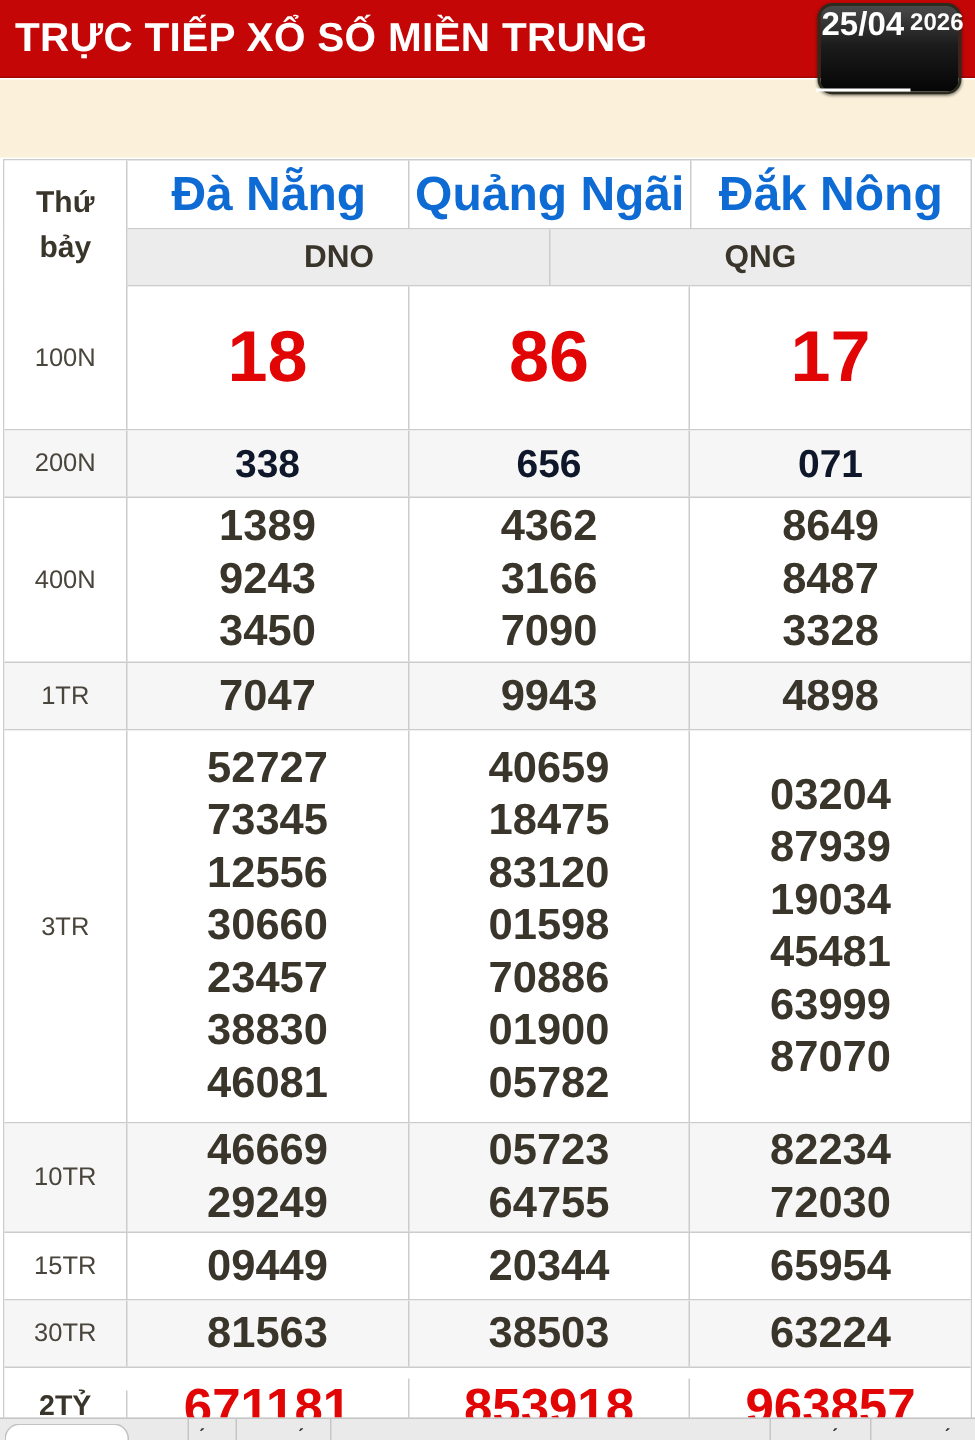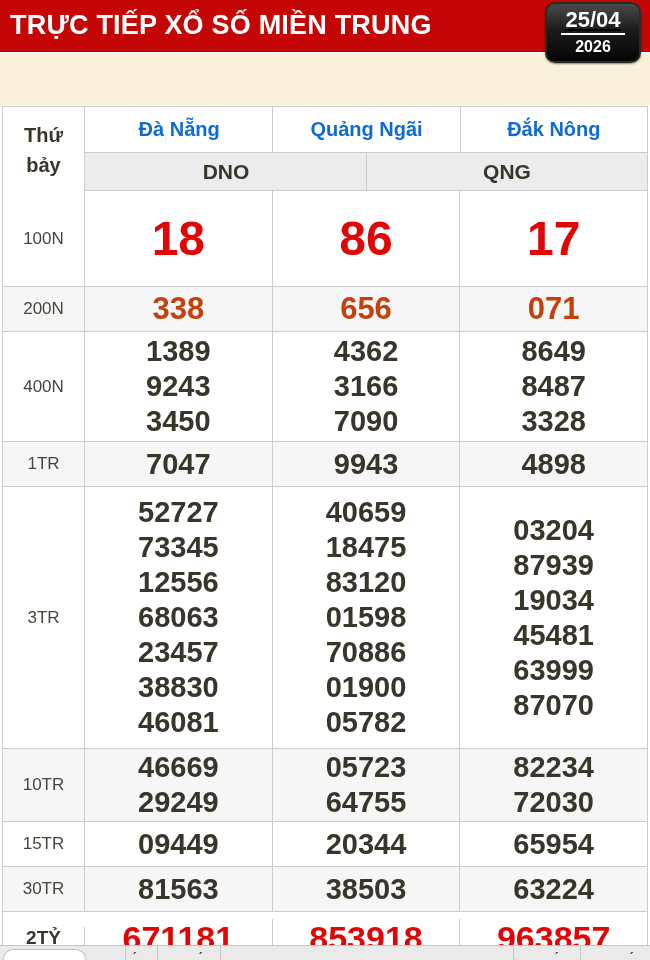--- a/index.html
+++ b/index.html
@@ -16,23 +16,22 @@
   }
   .page-title {
     color:#ffffff; font-weight:bold; font-size:27px; padding-left:10px;
     letter-spacing:0.2px; white-space:nowrap;text-align:right;
   }
   .date-badge {
     position:absolute; right:9px; top:2px; width:96px; height:61px;
     background:linear-gradient(180deg,#4a4a4a 0%,#1c1c1c 45%,#050505 100%);
     border:2px solid #2b2b20; border-radius:10px;
     box-shadow:0 1px 2px rgba(0,0,0,0.45);
-    display:flex; flex-direction:column; align-items:center; justify-content:center;
+    display:flex; flex-direction:row; justify-content:center;
     z-index:5;
-    text-decoration:underline;
   }
   .date-dm {
     color:#ffffff; font-weight:bold; font-size:22px; line-height:24px;
     border-bottom:2px solid #ffffff; padding:0 4px 1px 4px;
   }
   .date-year { color:#ffffff; font-weight:bold; font-size:16px; line-height:20px; margin-top:2px; }
 
   
   .cream-strip {
     position:absolute; left:0; top:53px; width:650px; height:52px; background:#fbf1da;
@@ -49,21 +48,21 @@
     position:absolute; left:0; top:0; width:82px; height:85px;
     border-right:1px solid #cccccc; background:#ffffff;
     display:flex; align-items:center; justify-content:center; text-align:center;
     font-weight:bold; font-size:20px; color:#3a352b; line-height:30px;
     padding:0 12px; z-index:2;
   }
   .head-spacer { width:83px; flex:none; }
   .province-cell {
     flex:1; display:flex; align-items:center; justify-content:center;
     border-right:1px solid #cccccc;
-    color:#0e6bd3; font-weight:bold; font-size:20px;
+    color:#0e6bd3; font-weight:bold; font-size:32px;
   }
   .code-cell {
     flex:1; display:flex; align-items:center; justify-content:center;
     border-right:1px solid #cccccc;
     color:#3a352b; font-weight:bold; font-size:21px;
   }
   .province-cell:last-child, .code-cell:last-child { border-right:none; }
 
   .row { display:flex; border-bottom:1px solid #cccccc; background:#ffffff; }
   .row.stripe { background:#f6f6f6; }
@@ -73,21 +72,21 @@
     border-right:1px solid #cccccc; font-size:17px; color:#4a453c;
   }
   .label-cell.bold { font-weight:bold; font-size:19px; color:#3a352b; }
   .val-cell {
     flex:1; display:flex; flex-direction:column; align-items:center; justify-content:center;
     border-right:1px solid #cccccc;
   }
   .val-cell:last-child { border-right:none; }
   .num { font-weight:bold; color:#3a352b; font-size:29px; line-height:35px; }
   .num.red-xl { color:#e10505; font-size:48px; line-height:52px; }
-  .num.blue { color:#c2410c; font-size:31px; line-height:34px; }
+  .num.blue { color:#0f172a; font-size:26px; line-height:34px; }
   .num.red-lg { color:#e10505; font-size:34px; line-height:38px; }
 
   .h75 { height:96px;justify-content:flex-end; } .h45 { height:45px; } .h110 { height:110px; }
   .h262 { height:262px; } .h73 { height:73px; } .h51 { height:51px;align-items:center; }
 
   
   .tabstrip {
     position:absolute; left:0; top:945px; width:650px; height:15px;
     background:#eaeaea; border-top:1px solid #c6c6c6;
   }
@@ -189,21 +188,21 @@
           <div class="num">4898</div>
         </div>
     </div>
 
     <div class="row h262">
       <div class="label-cell">3TR</div>
       <div class="val-cell">
         <div class="num">52727</div>
         <div class="num">73345</div>
         <div class="num">12556</div>
-        <div class="num">68063</div>
+        <div class="num">30660</div>
         <div class="num">23457</div>
         <div class="num">38830</div>
         <div class="num">46081</div>
       </div>
       <div class="val-cell">
         <div class="num">40659</div>
         <div class="num">18475</div>
         <div class="num">83120</div>
         <div class="num">01598</div>
         <div class="num">70886</div>

